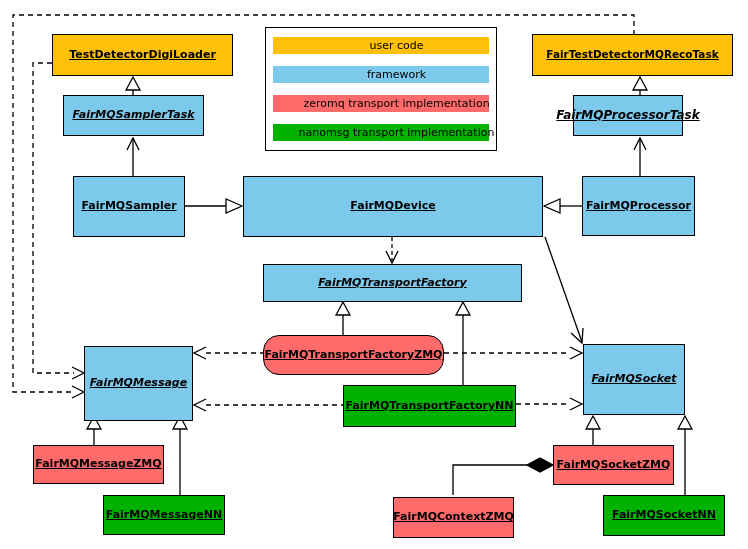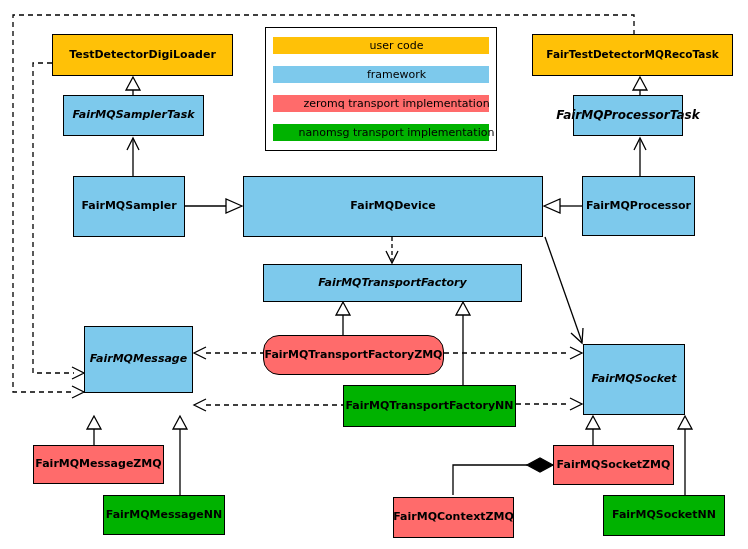--- a/index.html
+++ b/index.html
@@ -5,21 +5,21 @@
   html,body{margin:0;padding:0;background:#fff;}
   #canvas{
     position:relative;width:748px;height:549px;background:#fff;overflow:hidden;
     font-family:"DejaVu Sans",sans-serif;
   }
   #connectors{position:absolute;left:0;top:0;width:748px;height:549px;}
   .node{
     position:absolute;display:flex;align-items:center;justify-content:center;
     border:1.5px solid #000;box-sizing:border-box;
     font-size:11px;font-weight:700;color:#000;text-align:right;
-    white-space:nowrap;line-height:1.1;
+    white-space:nowrap;line-height:1.1;text-decoration:underline;
   }
   .abstract{font-style:italic;}
   .c-yellow{background:#FFC107;}
   .c-blue{background:#7DC9EC;}
   .c-red{background:#FF6B6B;}
   .c-green{background:#00B200;}
   #legend{
     position:absolute;left:265px;top:27px;width:232px;height:124px;
     border:1.5px solid #000;box-sizing:border-box;background:#fff;
     display:flex;flex-direction:column;justify-content:flex-start;
@@ -174,21 +174,21 @@
   </div>
 
   <div class="node c-red" style="left:263px;top:335px;width:181px;height:40px;border-radius:16px;">
     <span>FairMQTransportFactoryZMQ</span>
   </div>
 
   <div class="node c-green" style="left:343px;top:385px;width:173px;height:42px;">
     <span>FairMQTransportFactoryNN</span>
   </div>
 
-  <div class="node c-blue abstract" style="left:84px;top:326px;width:109px;height:67px;">
+  <div class="node c-blue abstract" style="left:84px;top:346px;width:109px;height:75px;">
     <span>FairMQMessage</span>
   </div>
 
   <div class="node c-blue abstract" style="left:583px;top:344px;width:102px;height:71px;">
     <span>FairMQSocket</span>
   </div>
 
   <div class="node c-red" style="left:33px;top:445px;width:131px;height:39px;">
     <span>FairMQMessageZMQ</span>
   </div>

